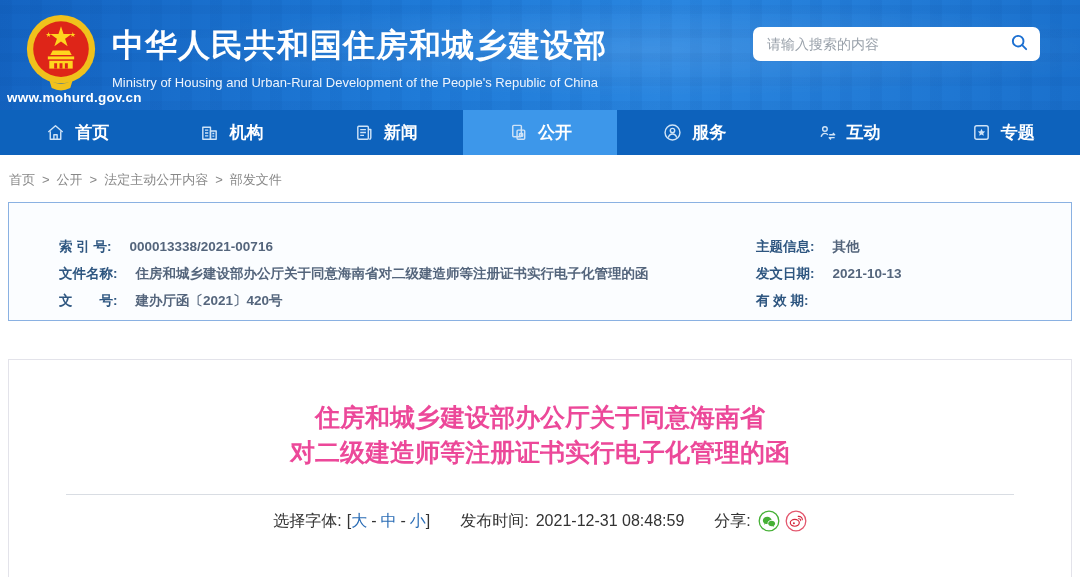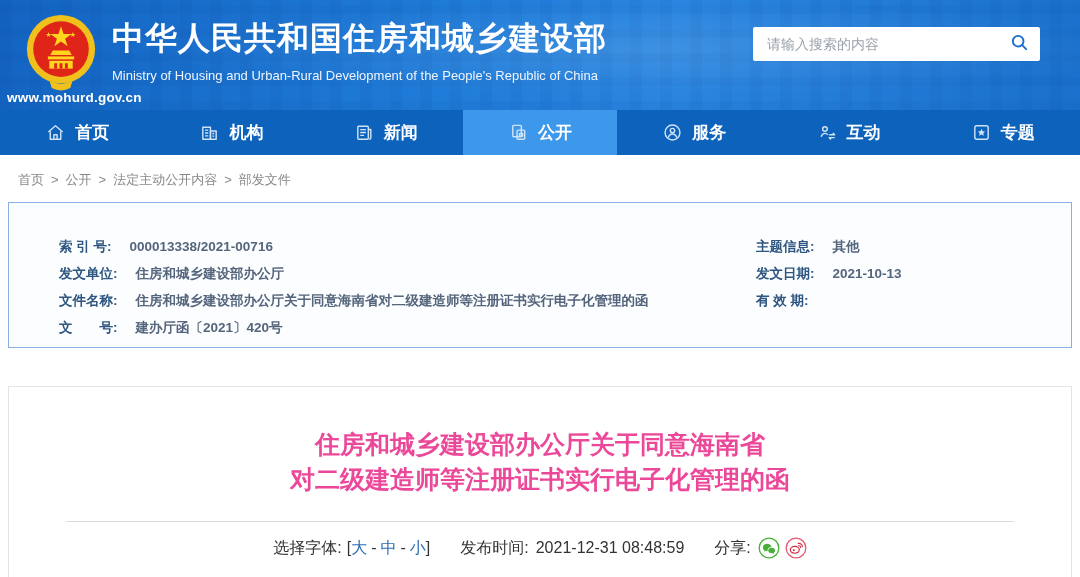--- a/index.html
+++ b/index.html
@@ -10,40 +10,40 @@
   .site-header { position:relative; height:110px;
     background:linear-gradient(100deg,#1464c2 0%,#1f7bd8 40%,#2a86e0 62%,#1a70cc 100%); overflow:hidden; }
   .header-deco { position:absolute; inset:0; pointer-events:none;
     background:
       radial-gradient(ellipse at 60% 45%, rgba(255,255,255,.12), transparent 55%),
       repeating-linear-gradient(90deg, rgba(10,70,150,.10) 0 12px, transparent 12px 30px),
       repeating-linear-gradient(0deg, rgba(10,70,150,.08) 0 9px, transparent 9px 24px);
     opacity:.8; }
   .emblem { position:absolute; left:22px; top:12px; width:78px; height:82px; }
   .site-url { position:absolute; left:7px; top:90px; color:#fff; font-weight:bold; font-size:13.5px; letter-spacing:.2px; }
-  .titles { position:absolute; left:112px; top:17px; }
+  .titles { position:absolute; left:112px; top:24px; }
   .site-title { font-size:32px; font-weight:bold; color:#fff; letter-spacing:1px; }
   .site-subtitle { font-size:13px; color:#eef5fd; margin-top:7px; }
   .searchbox { position:absolute; right:40px; top:27px; width:287px; height:34px; background:#fff;
-    border-radius:2px; display:flex; align-items:center; }
+    border-radius:7px; display:flex; align-items:center; }
   .searchbox input { flex:1; min-width:0; border:none; outline:none; padding:0 6px 0 14px; font-size:14px; color:#333;
     font-family:inherit; background:transparent; }
   .searchbox input::placeholder { color:#9aa2ab; }
   .search-btn { border:none; background:none; padding:0 11px 0 4px; cursor:pointer; display:flex; align-items:center; }
 
   
   .mainnav { display:flex; height:45px; background:#0d62bc; }
   .nav-item { flex:1; display:flex; align-items:center; justify-content:center; gap:9px;
     color:#fff; font-size:17px; font-weight:bold; cursor:pointer; }
   .nav-item.active { background:#3d97ea; }
   .nav-icon { display:flex; color:#cfe3f7; }
   .nav-icon svg { width:21px; height:21px; }
 
   
-  .breadcrumb { padding:16px 10px 13px 18px; font-size:13px; color:#888; }
+  .breadcrumb { padding:16px 10px 13px 9px; font-size:13px; color:#888; }
   .crumb { color:#888; cursor:pointer; }
   .crumb.last { cursor:default; }
   .crumb-sep { margin:0 7px; color:#888; }
 
   
   .meta-box { display:flex; margin:0 8px; border:1px solid #8ab1e2; background:#fbfdff; padding:30px 0 6px; }
   .meta-left { flex:1; padding-left:50px; }
   .meta-right { width:315px; flex:none; }
   .info-row { display:flex; line-height:27px; font-size:13.5px; }
   .info-label { font-weight:bold; color:#2e5680; white-space:pre; }
@@ -182,24 +182,20 @@
       </div>
     </nav>
 
   <div class="breadcrumb" id="breadcrumb"><span class="crumb">首页</span><span class="crumb-sep">&gt;</span><span class="crumb">公开</span><span class="crumb-sep">&gt;</span><span class="crumb">法定主动公开内容</span><span class="crumb-sep">&gt;</span><span class="crumb last">部发文件</span></div>
 
   <section class="meta-box">
     <div class="meta-col meta-left" id="metaLeft">
         <div class="info-row">
           <span class="info-label">索 引 号:</span>
           <span class="info-value">000013338/2021-00716</span>
-        </div>
-        <div class="info-row">
-          <span class="info-label">发文单位:</span>
-          <span class="info-value">住房和城乡建设部办公厅</span>
         </div>
         <div class="info-row">
           <span class="info-label">文件名称:</span>
           <span class="info-value">住房和城乡建设部办公厅关于同意海南省对二级建造师等注册证书实行电子化管理的函</span>
         </div>
         <div class="info-row">
           <span class="info-label">文　　号:</span>
           <span class="info-value">建办厅函〔2021〕420号</span>
         </div>
       </div>

